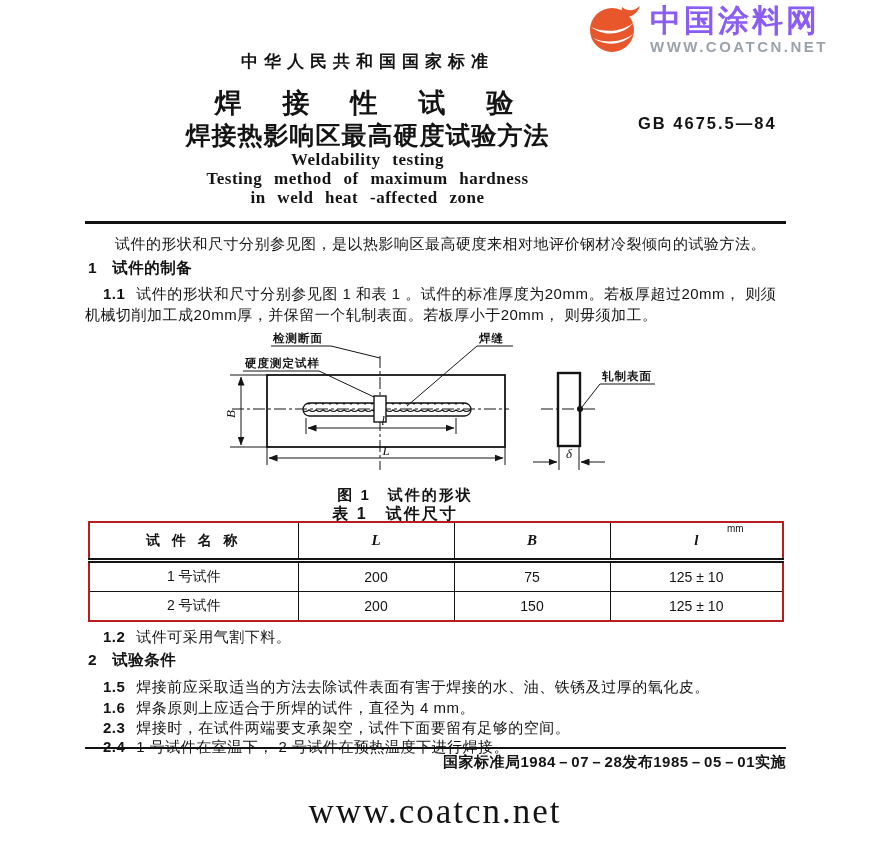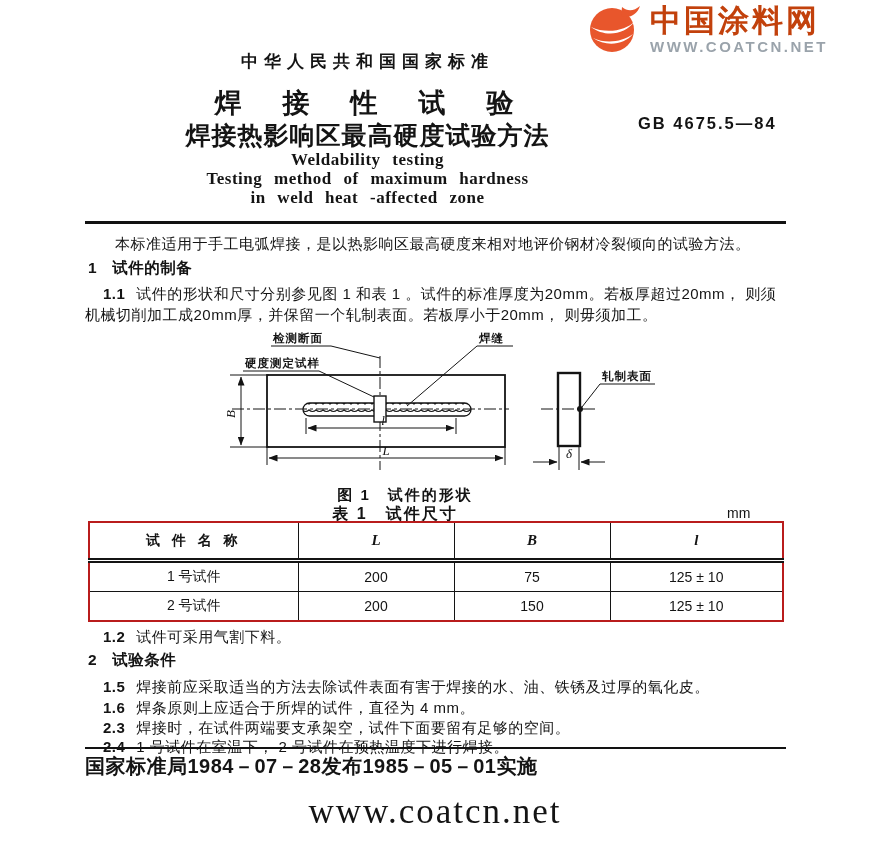--- a/index.html
+++ b/index.html
@@ -3,21 +3,21 @@
 <meta charset="utf-8">
 <style>
   html,body{margin:0;padding:0;background:#fff;}
   .page{position:relative;width:870px;height:842px;background:#ffffff;overflow:hidden;
         font-family:"Liberation Sans","DejaVu Sans",sans-serif;color:#141414;}
   .abs{position:absolute;}
 
   
   .logo{top:5px;left:586px;display:flex;align-items:flex-start;gap:8px;cursor:pointer;}
   .logo-text{display:flex;flex-direction:column;line-height:1;}
-  .logo-name{font-size:31px;font-weight:bold;color:#c2410c;letter-spacing:3px;white-space:nowrap;font-family:Liberation Serif, serif;}
+  .logo-name{font-size:31px;font-weight:bold;color:#8b5cf6;letter-spacing:3px;white-space:nowrap;font-family:Liberation Serif, serif;}
   .logo-url{font-size:15px;font-weight:bold;color:#9aa3ab;letter-spacing:2.5px;margin-top:3px;white-space:nowrap;}
 
   
   .center-col{left:85px;width:565px;text-align:center;}
   .std-org{top:50px;font-size:17px;font-weight:bold;letter-spacing:6px;white-space:pre;}
   .title-zh1{top:85px;font-size:27px;font-weight:bold;letter-spacing:7px;white-space:pre;}
   .title-zh2{top:119px;font-size:25px;font-weight:bold;letter-spacing:1px;white-space:nowrap;}
   .title-en{top:150px;font-family:"Liberation Serif","DejaVu Serif",serif;font-weight:bold;
             font-size:17px;line-height:19px;word-spacing:7px;letter-spacing:0.5px;}
   .udc{top:80px;left:638px;font-size:14px;font-weight:bold;letter-spacing:1.5px;line-height:1;}
@@ -38,36 +38,36 @@
   .h1{top:258px;} .p11{top:283px;} .p12{top:626px;}
   .h2{top:650px;} .p21{top:676px;} .p22{top:697px;} .p23{top:717px;} .p24{top:736px;}
 
   
   .fig{top:330px;left:85px;}
   .fig svg text{fill:#141414;}
   .fig-zh{font-size:11.5px;font-weight:bold;letter-spacing:1px;font-family:"Liberation Sans","DejaVu Sans",sans-serif;}
   .fig-dim{font-size:13px;font-style:italic;font-family:"Liberation Serif","DejaVu Serif",serif;}
   .fig-caption{top:486px;left:85px;width:640px;text-align:center;font-size:15px;font-weight:bold;letter-spacing:2px;}
   .tbl-caption{top:504px;left:85px;width:620px;text-align:center;font-size:16px;font-weight:bold;letter-spacing:2px;}
-  .tbl-unit{top:505px;left:727px;font-size:14px;}
+  .tbl-unit{top:523px;left:727px;font-size:10px;}
 
   
   .spec-table{top:521px;left:88px;}
   table{border-collapse:collapse;table-layout:fixed;width:694px;font-size:14px;}
   td,th{border-left:1px solid #141414;border-right:1px solid #141414;text-align:center;
         padding:0;vertical-align:middle;}
   table{border:2px solid #b91c1c;}
   thead th{height:35px;border-bottom:5px double #141414;font-weight:bold;}
   tbody td{height:28px;border-top:1px solid #141414;}
   .th-name{letter-spacing:4px;font-size:14px;}
   .sym{font-family:"Liberation Serif","DejaVu Serif",serif;font-style:italic;font-size:15px;font-weight:bold;}
 
   
-  .footer-row{top:753px;left:85px;width:701px;display:flex;justify-content:flex-start;
-              font-size:20px;font-weight:bold;letter-spacing:0.5px;}
+  .footer-row{top:753px;left:85px;width:701px;display:flex;justify-content:flex-end;
+              font-size:15px;font-weight:bold;letter-spacing:0.5px;}
   .site-link{top:792px;left:0;width:870px;text-align:center;
              font-family:"Liberation Serif","DejaVu Serif",serif;font-size:35px;letter-spacing:2px;cursor:pointer;}
 </style>
 </head>
 <body>
 
 <div class="page">
 
   <div class="abs logo">
     <span>
@@ -89,21 +89,21 @@
   <div class="abs center-col title-zh2">焊接热影响区最高硬度试验方法</div>
   <div class="abs center-col title-en">
     <div>Weldability testing</div>
     <div>Testing method of maximum hardness</div>
     <div>in weld heat -affected zone</div>
   </div>
   <div class="abs gb-no">GB  4675.5—84</div>
 
   <div class="abs rule-top"></div>
 
-  <div class="abs para scope">本标准适用于手工电弧焊接，是以热影响区最高硬度来相对地评价钢材冷裂倾向的试验方法。</div>
+  <div class="abs para scope">试件的形状和尺寸分别参见图，是以热影响区最高硬度来相对地评价钢材冷裂倾向的试验方法。</div>
 
   <div class="abs heading h1">
     <span class="num">1</span><span>试件的制备</span>
   </div>
   <div class="abs para clause p11">
     <span class="num">1.1</span><span>试件的形状和尺寸分别参见图 1 和表 1 。试件的标准厚度为20mm。若板厚超过20mm， 则须机械切削加工成20mm厚，并保留一个轧制表面。若板厚小于20mm， 则毋须加工。</span>
   </div>
 
   <div class="abs fig">
     <svg width="700" height="152" viewBox="0 0 700 152">

